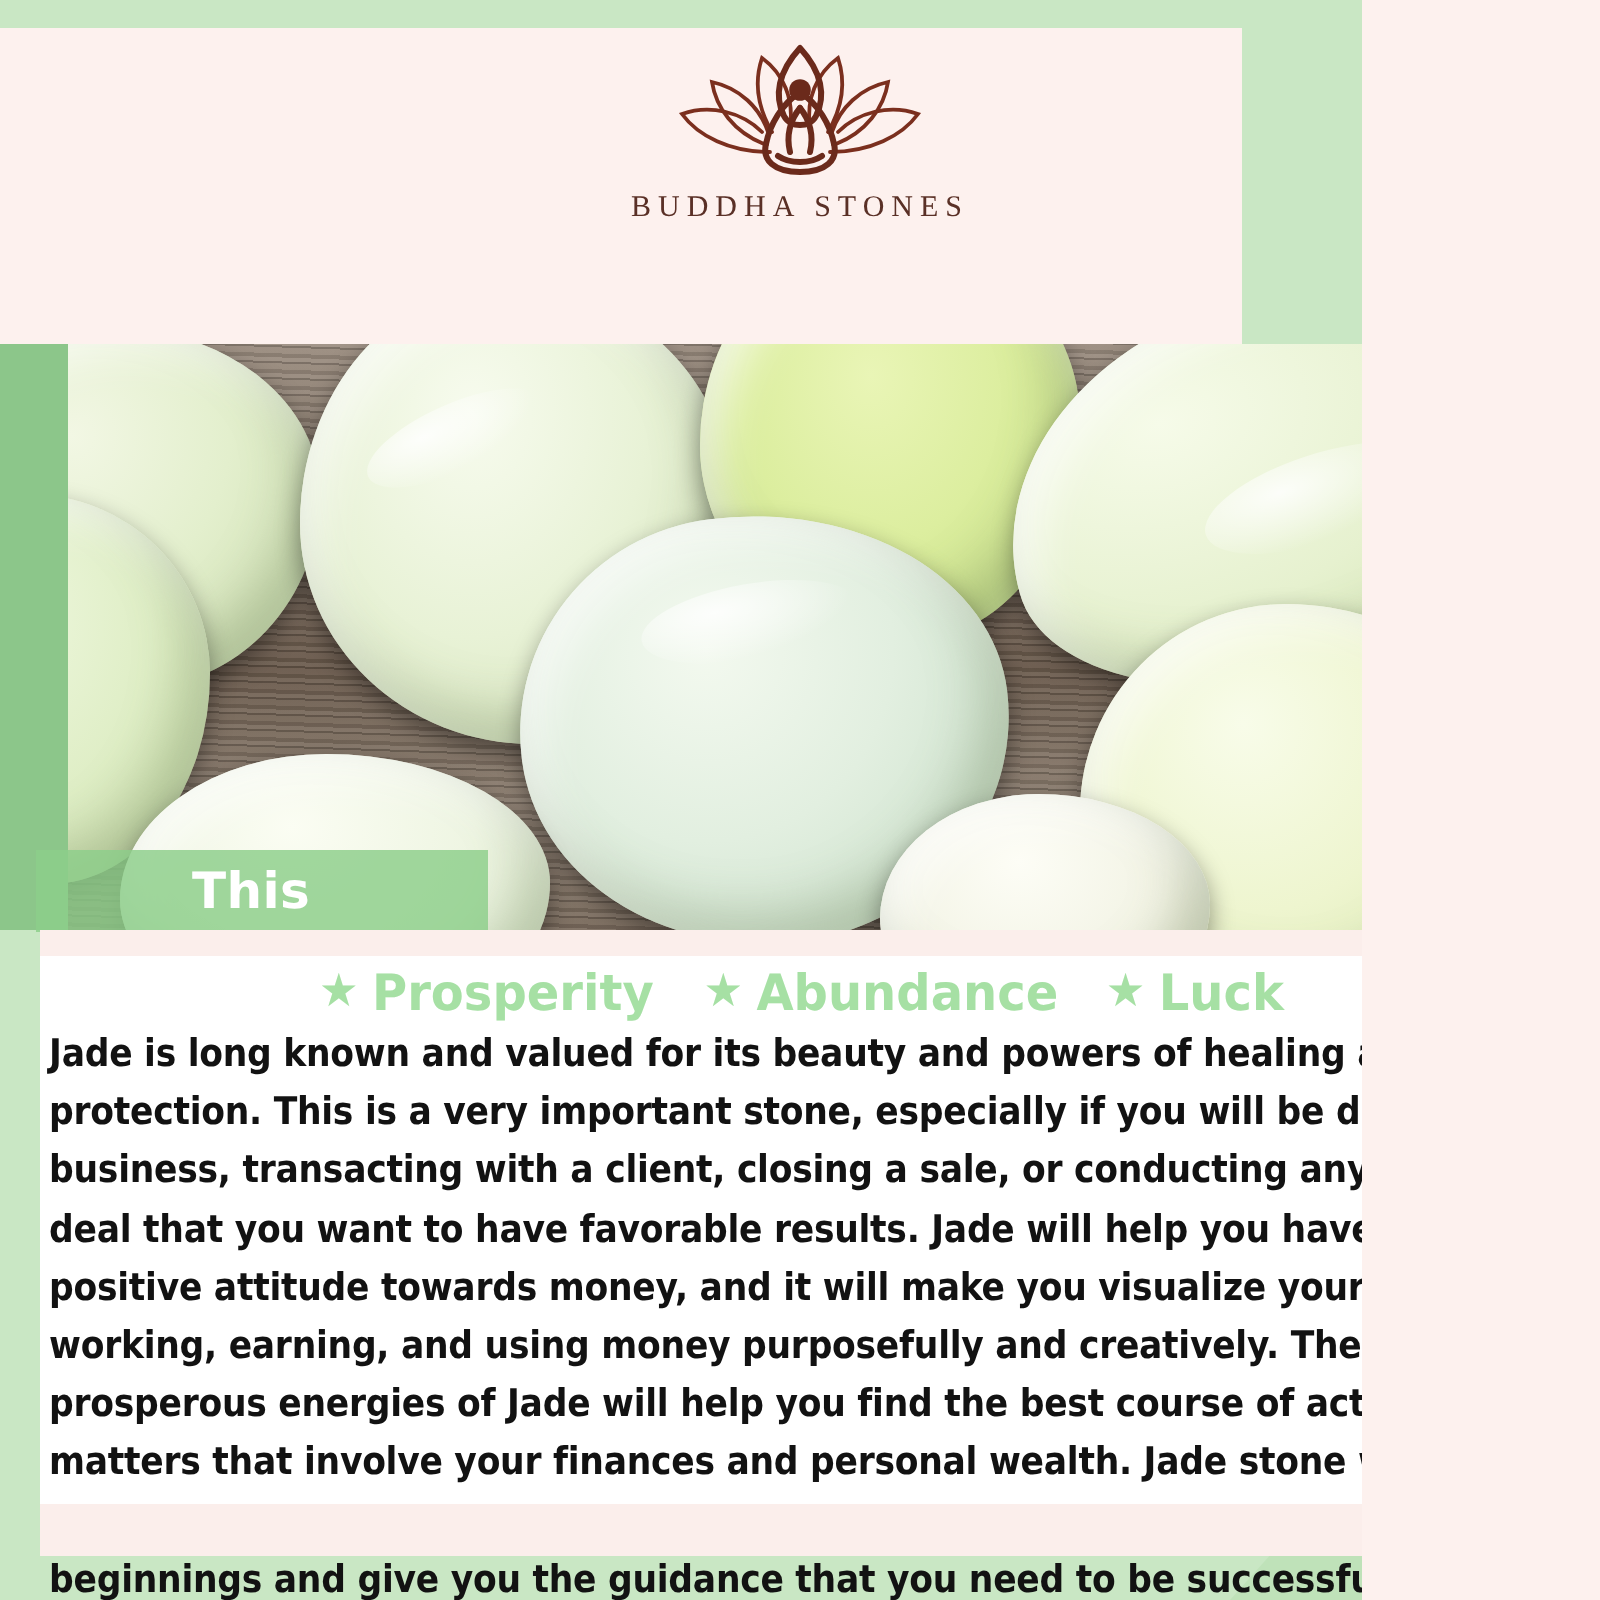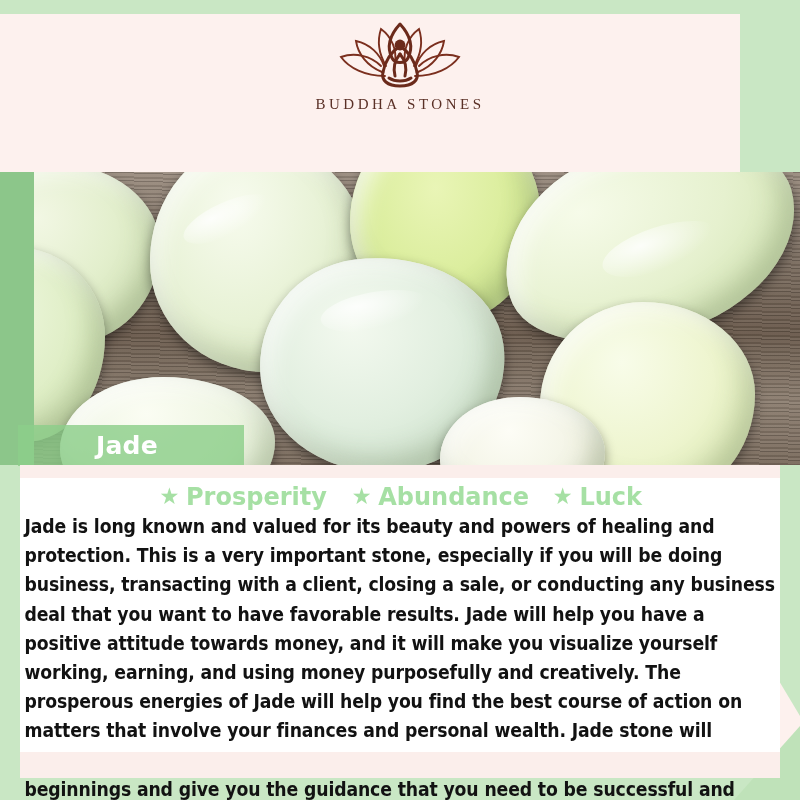--- a/index.html
+++ b/index.html
@@ -8,21 +8,21 @@
   body {
     width: 800px;
     height: 800px;
     overflow: hidden;
     font-family: "Liberation Sans", "DejaVu Sans", sans-serif;
     background: #fdf1ee;
   }
 
   #infographic {
     position: relative;
-    width: 800px;
+    width: 681px;
     height: 800px;
     background: #fdf1ee;
     overflow: hidden;
   }
 
   
   .deco { position: absolute; pointer-events: none; }
 
   
   .deco-top {
@@ -276,21 +276,21 @@
                 background: radial-gradient(ellipse at 42% 28%, #fdfdf6 0%, #f2f3e4 55%, #dadcc4 100%);"></div>
 
     <div class="gloss" style="left:600px; top:55px; width:120px; height:44px; transform: rotate(-18deg);"></div>
     <div class="gloss" style="left:320px; top:120px; width:110px; height:38px; transform: rotate(-10deg);"></div>
     <div class="gloss" style="left:180px; top:30px; width:95px; height:34px; transform: rotate(-24deg);"></div>
   </div>
 
   <div class="deco deco-photo-left"></div>
 
   <div class="name-band">
-    <div class="name-text">Jade</div>
+    <div class="name-text">This</div>
   </div>
 
   <div class="panel">
     <div class="panel-pinkstrip"></div>
 
     <div class="benefits">
       <div class="benefit">
         <span class="star">★</span>
         <span>Prosperity</span>
       </div>

